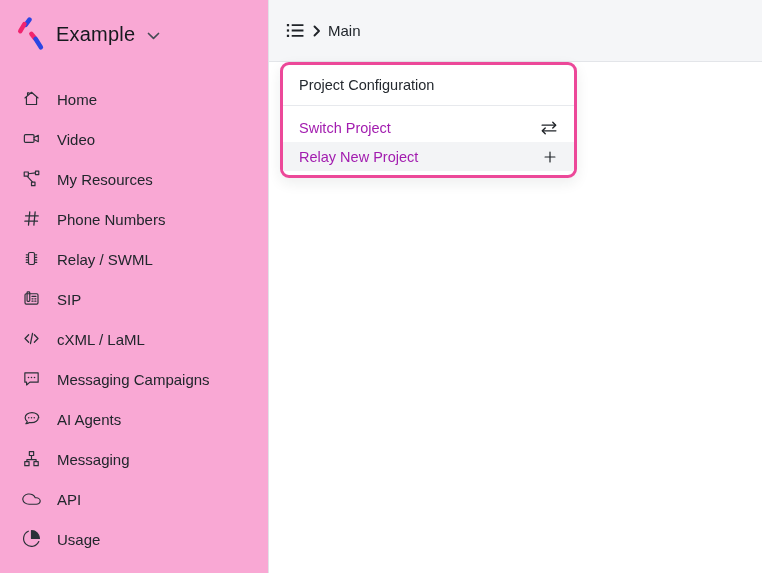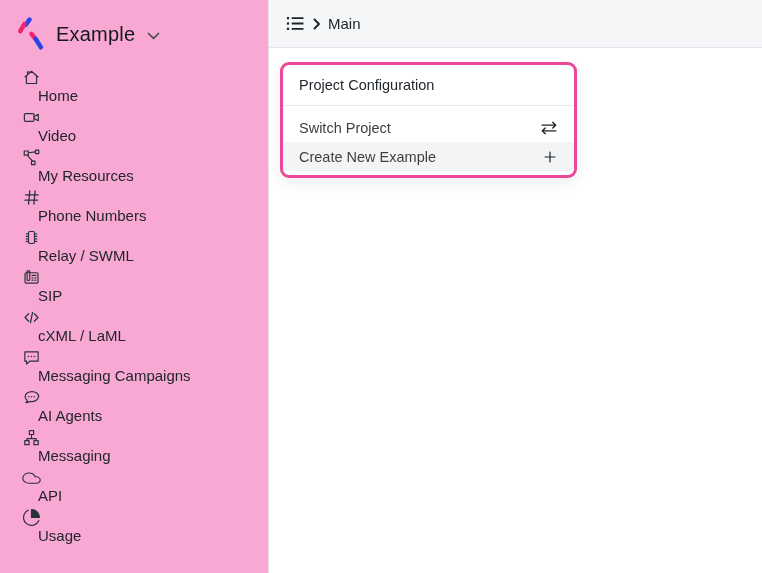--- a/index.html
+++ b/index.html
@@ -8,42 +8,42 @@
   .app{position:relative;width:762px;height:573px;}
 
   
   .sidebar{position:absolute;left:0;top:0;width:269px;height:573px;background:#f9a8d4;
     border-right:1px solid #e1e3e8;}
   .logo-row{height:68px;display:flex;align-items:center;padding-left:17px;cursor:pointer;}
   .logo-mark{width:28px;height:35px;flex:0 0 auto;}
   .workspace-name{font-size:20px;font-weight:500;color:#15191e;margin-left:11px;letter-spacing:.2px;}
   .ws-chevron{margin-left:12px;margin-top:4px;color:#454c54;}
   .nav{padding:0;}
-  .side-item{height:40px;display:flex;align-items:flex-start;padding-left:22px;cursor:pointer;color:#21262c;flex-direction:column;}
+  .side-item{height:40px;display:flex;align-items:flex-end;padding-left:22px;cursor:pointer;color:#21262c;}
   .side-icon{width:19px;height:19px;flex:0 0 auto;color:#2b3138;display:flex;align-items:center;justify-content:center;}
   .side-label{margin-left:16px;font-size:15px;color:#21262c;white-space:nowrap;}
 
   
-  .topbar{position:absolute;left:269px;top:0;right:0;height:48px;background:#f5f6f8;
+  .topbar{position:absolute;left:269px;top:0;right:0;height:62px;background:#f5f6f8;
     border-bottom:1px solid #e3e5e9;display:flex;align-items:center;padding-left:17px;}
   .crumb-list-icon{color:#1f2328;}
   .crumb-sep{margin:0 7px 0 8px;color:#1f2328;display:flex;align-items:center;}
   .crumb-current{font-size:15px;color:#21262c;}
 
   
   .content{position:absolute;left:269px;top:62px;right:0;bottom:0;background:#ffffff;}
 
   
   .menu{position:absolute;left:280px;top:62px;width:297px;background:#ffffff;
     border:3px solid #ec4899;border-radius:9px;box-shadow:0 5px 14px rgba(31,35,40,.08);overflow:hidden;}
   .menu-header{height:41px;display:flex;align-items:center;padding:0 16px;font-size:14.5px;
     color:#24292f;border-bottom:1px solid #e7e9ed;cursor:pointer;}
   .menu-body{padding:7px 0 4px;}
   .menu-row{height:29px;display:flex;align-items:center;justify-content:space-between;
-    padding:0 16px;font-size:14.5px;color:#404040;cursor:pointer;}
+    padding:0 16px;font-size:14.5px;color:#a21caf;cursor:pointer;}
   .menu-row:hover,.menu-row.highlighted{background:#f3f4f6;}
   .menu-row-icon{color:#1f2328;display:flex;align-items:center;}
 
   svg{display:block;}
 </style>
 </head>
 <body>
 
 <div class="app">
 
@@ -226,21 +226,21 @@
         <span class="menu-row-icon">
           <svg width="18" height="16" viewBox="0 0 22 19" fill="none" stroke="currentColor" stroke-width="1.7" stroke-linecap="round" stroke-linejoin="round">
             <path d="M2.6 6h16.2"></path>
               <path d="M15.6 2.4 19.2 6l-3.6 3.6"></path>
             <path d="M19.4 13H3.2"></path>
               <path d="M6.4 9.4 2.8 13l3.6 3.6"></path>
           </svg>
         </span>
       </div>
       <div class="menu-row highlighted">
-        <span>Create New Example</span>
+        <span>Relay New Project</span>
         <span class="menu-row-icon">
           <svg width="16" height="16" viewBox="0 0 24 24" fill="none" stroke="currentColor" stroke-width="1.8" stroke-linecap="round">
             <path d="M12 4.6v14.8M4.6 12h14.8"></path>
           </svg>
         </span>
       </div>
     </div>
   </div>
 
 </div>

